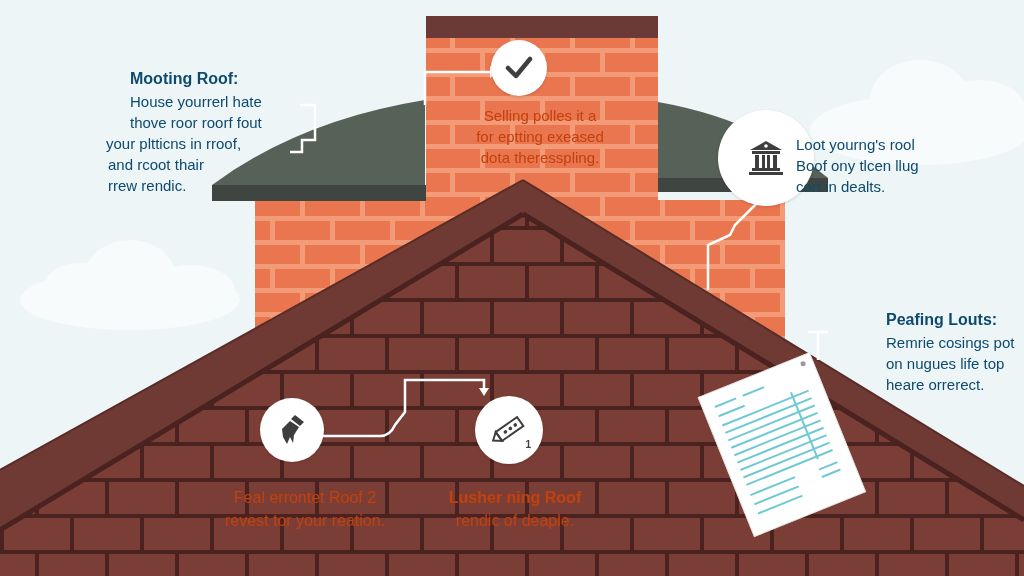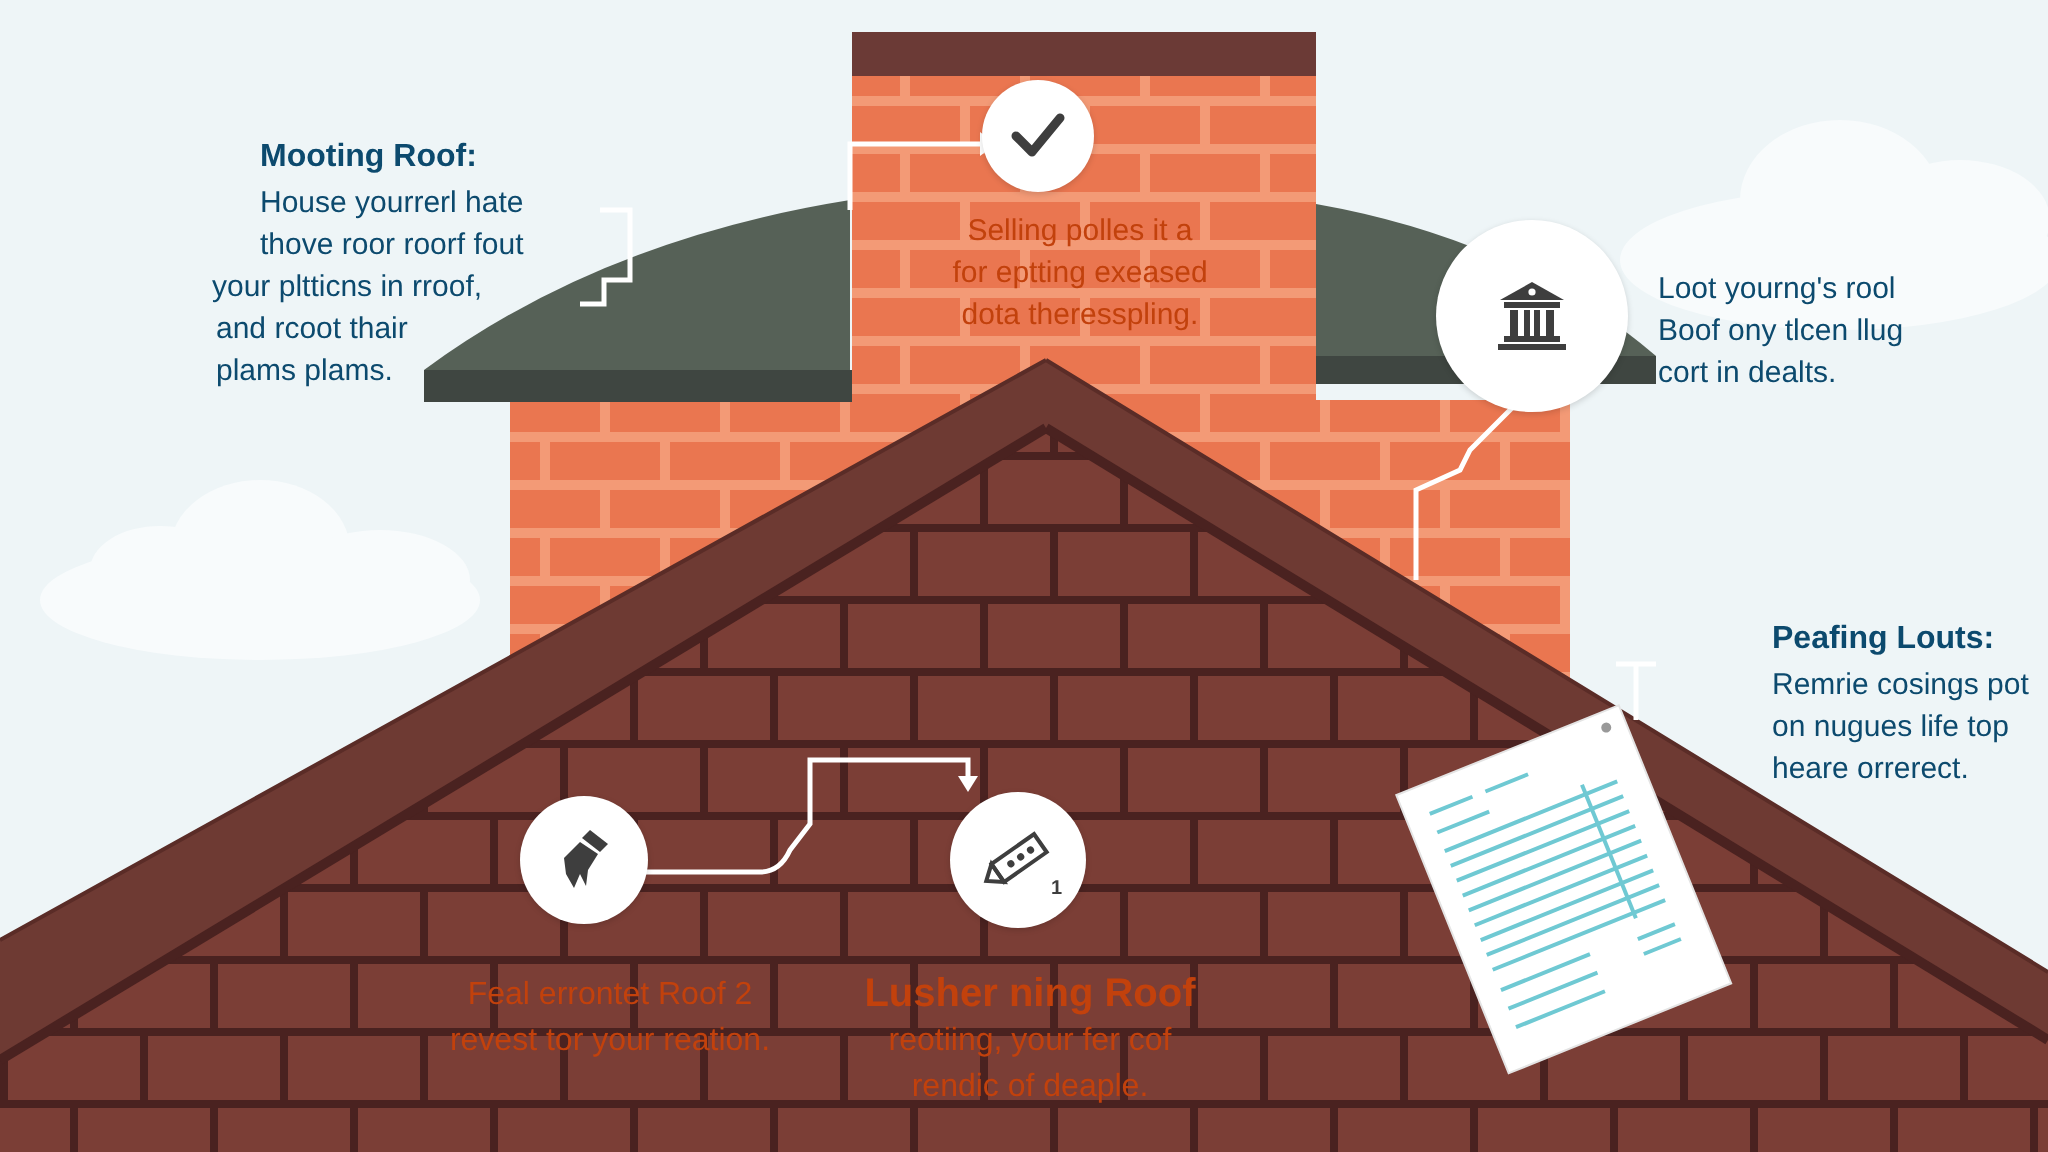--- a/index.html
+++ b/index.html
@@ -108,21 +108,21 @@
     <circle cx="830" cy="378" r="2.5" fill="#999"></circle>
   </g>
 </svg>
 
 <div class="txt right" style="left:100px; top:68px; width:180px; text-align:left;">
   <span class="title" style="margin-left:30px;">Mooting Roof:</span>
   <span class="line" style="margin-left:30px;">House yourrerl hate</span>
   <span class="line" style="margin-left:30px;">thove roor roorf fout</span>
   <span class="line" style="margin-left:6px;">your pltticns in rroof,</span>
   <span class="line" style="margin-left:8px;">and rcoot thair</span>
-  <span class="line" style="margin-left:8px;">plams plams.</span>
+  <span class="line" style="margin-left:8px;">rrew rendic.</span>
 </div>
 
 <div class="circle" style="left:491px; top:40px; width:56px; height:56px;">
   <svg width="30" height="26" viewBox="0 0 30 26">
     <path d="M4 13 L12 21 L26 4" stroke="#3e3e3e" stroke-width="4.5" fill="none" stroke-linecap="round" stroke-linejoin="round"></path>
   </svg>
 </div>
 <div class="txt light center" style="left:440px; top:105px; width:200px;">
   <span class="line">Selling polles it a</span>
   <span class="line">for eptting exeased</span>
@@ -135,21 +135,21 @@
     <circle cx="20" cy="8" r="1.8" fill="#fff"></circle>
     <rect x="6" y="13" width="28" height="3" fill="#3e3e3e"></rect>
     <rect x="9" y="17" width="4" height="13" fill="#3e3e3e"></rect>
     <rect x="16" y="17" width="3" height="13" fill="#3e3e3e"></rect>
     <rect x="21" y="17" width="3" height="13" fill="#3e3e3e"></rect>
     <rect x="27" y="17" width="4" height="13" fill="#3e3e3e"></rect>
     <rect x="6" y="30" width="28" height="3" fill="#3e3e3e"></rect>
     <rect x="3" y="34" width="34" height="3" fill="#3e3e3e"></rect>
   </svg>
 </div>
-<div class="txt" style="left:829px; top:134px; width:190px;">
+<div class="txt" style="left:796px; top:134px; width:190px;">
   <span class="line">Loot yourng's rool</span>
   <span class="line">Boof ony tlcen llug</span>
   <span class="line">cort in dealts.</span>
 </div>
 
 <div class="txt" style="left:886px; top:282px; width:176px;margin-top:27px;">
   <span class="title">Peafing Louts:</span>
   <span class="line">Remrie cosings pot</span>
   <span class="line">on nugues life top</span>
   <span class="line">heare orrerect.</span>
@@ -173,16 +173,15 @@
       <rect x="8" y="12" width="26" height="11" fill="none" stroke="#3e3e3e" stroke-width="2"></rect>
       <path d="M8 12 L1 17.5 L8 23 Z" fill="none" stroke="#3e3e3e" stroke-width="2"></path>
       <circle cx="16" cy="17.5" r="1.8" fill="#3e3e3e"></circle>
       <circle cx="22" cy="17.5" r="1.8" fill="#3e3e3e"></circle>
       <circle cx="28" cy="17.5" r="1.8" fill="#3e3e3e"></circle>
     </g>
   </svg>
   <span style="position:absolute; right:12px; bottom:14px; font-size:10px; font-weight:bold; color:#3e3e3e;">1</span>
 </div>
 <div class="txt light center" style="left:430px; top:486px; width:170px; font-size:16px; line-height:23px;">
-  <span class="title" style="font-size:20px; margin-bottom:0;">Lusher ning Roof</span>
-  <span class="line">reotiing, your fer cof</span>
+  <span class="title" style="font-size:16px; margin-bottom:0;">Lusher ning Roof</span>
   <span class="line">rendic of deaple.</span>
 </div>
 
 </body></html>

